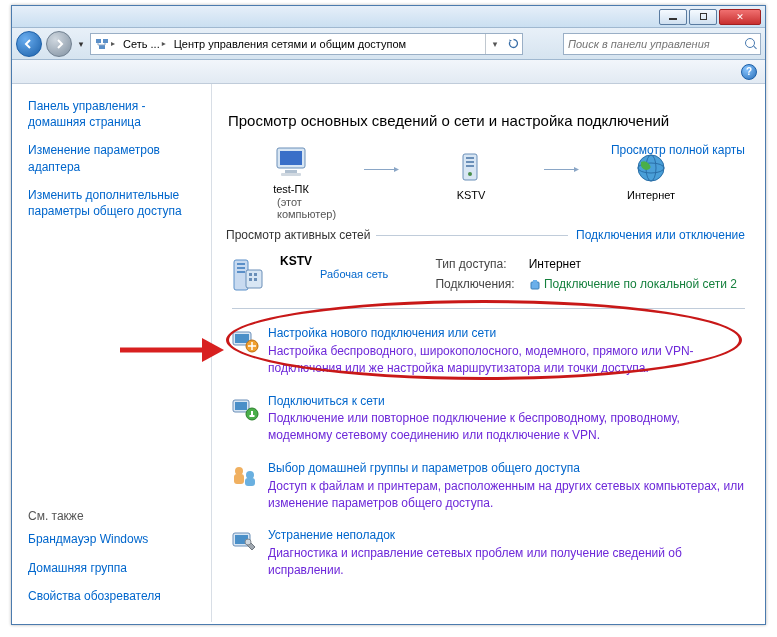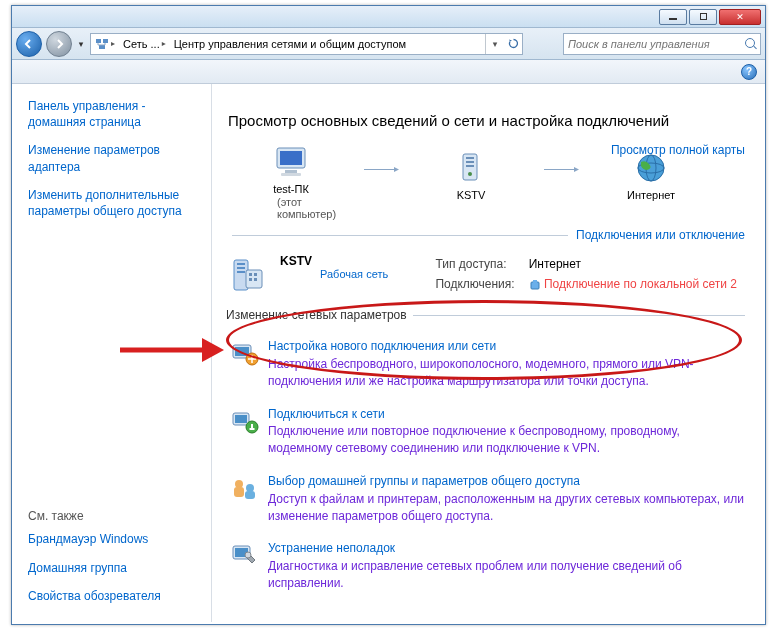--- a/index.html
+++ b/index.html
@@ -54,21 +54,21 @@
 .sectlink { color: #0066cc; cursor: pointer; padding-left: 8px; }
 
 .activerow { display: flex; gap: 12px; padding: 6px 4px 0; }
 .srvicon { width: 42px; height: 42px; }
 .netinfo { display: flex; flex-direction: column; font-size: 12px; }
 .netname { font-weight: 600; }
 .netcat { color: #0066cc; cursor: pointer; font-size: 11px; margin-left: 40px; }
 .netprops { margin-left: auto; font-size: 12px; }
 .netprops td { padding: 1px 6px; vertical-align: top; }
 .netprops .lbl { color: #444; }
-.netprops .lnk { color: #ef4444; cursor: pointer; }
+.netprops .lnk { color: #15803d; cursor: pointer; }
 .sigicon { width: 12px; height: 12px; display: inline-block; vertical-align: middle; }
 
 .tasklist { padding: 4px 0 0 0; }
 .task { display: flex; gap: 8px; padding: 6px 4px 10px 8px; }
 .taskicon { width: 30px; height: 30px; flex: none; margin-top: 1px; }
 .taskbody { font-size: 12px; line-height: 1.4; }
 .tasktitle { color: #0066cc; cursor: pointer; margin-bottom: 1px; }
 .taskdesc { color: #6d28d9; }
 
 .arrow-annot { position: absolute; left: 116px; top: 332px; pointer-events: none; }
@@ -195,20 +195,21 @@
                   <path d="M10 12 Q15 10 18 14 Q22 18 16 20 Q12 20 10 16" fill="#4aaf4a"></path>
                 </svg>
             </div>
             <div class="maplabel">Интернет</div>
             <div class="mapsublabel">&nbsp;</div>
           </div>
         </div>
       </div>
 
       <div class="secthdr">
+        <span>Просмотр активных сетей</span>
         <div class="line"></div>
         <a class="sectlink">Подключения или отключение</a>
       </div>
 
       <div class="activerow">
         <div class="srvicon">
           <svg width="42" height="42" viewBox="0 0 42 42">
               <rect x="8" y="6" width="14" height="30" rx="2" fill="#c8daf0" stroke="#5a8fc8"></rect>
               <rect x="11" y="9" width="8" height="2" fill="#5a8fc8"></rect>
               <rect x="11" y="13" width="8" height="2" fill="#5a8fc8"></rect>
@@ -238,21 +239,20 @@
                     <rect x="4" y="1" width="4" height="3" fill="#6aafea"></rect>
                   </svg>
               <a class="lnk">Подключение по локальной сети 2</a>
             </td>
           </tr>
         </tbody>
           </table>
       </div>
 
       <div class="secthdr" style="margin-top:12px">
-        <span>Изменение сетевых параметров</span>
         <div class="line"></div>
       </div>
 
       <div class="tasklist">
 
         <div class="task">
           <div class="taskicon">
             <svg width="30" height="30" viewBox="0 0 30 30">
                 <rect x="3" y="6" width="18" height="13" rx="2" fill="#d8e6f4" stroke="#6a8fb8"></rect>
                 <rect x="5" y="8" width="14" height="9" fill="#4a8fc8"></rect>

